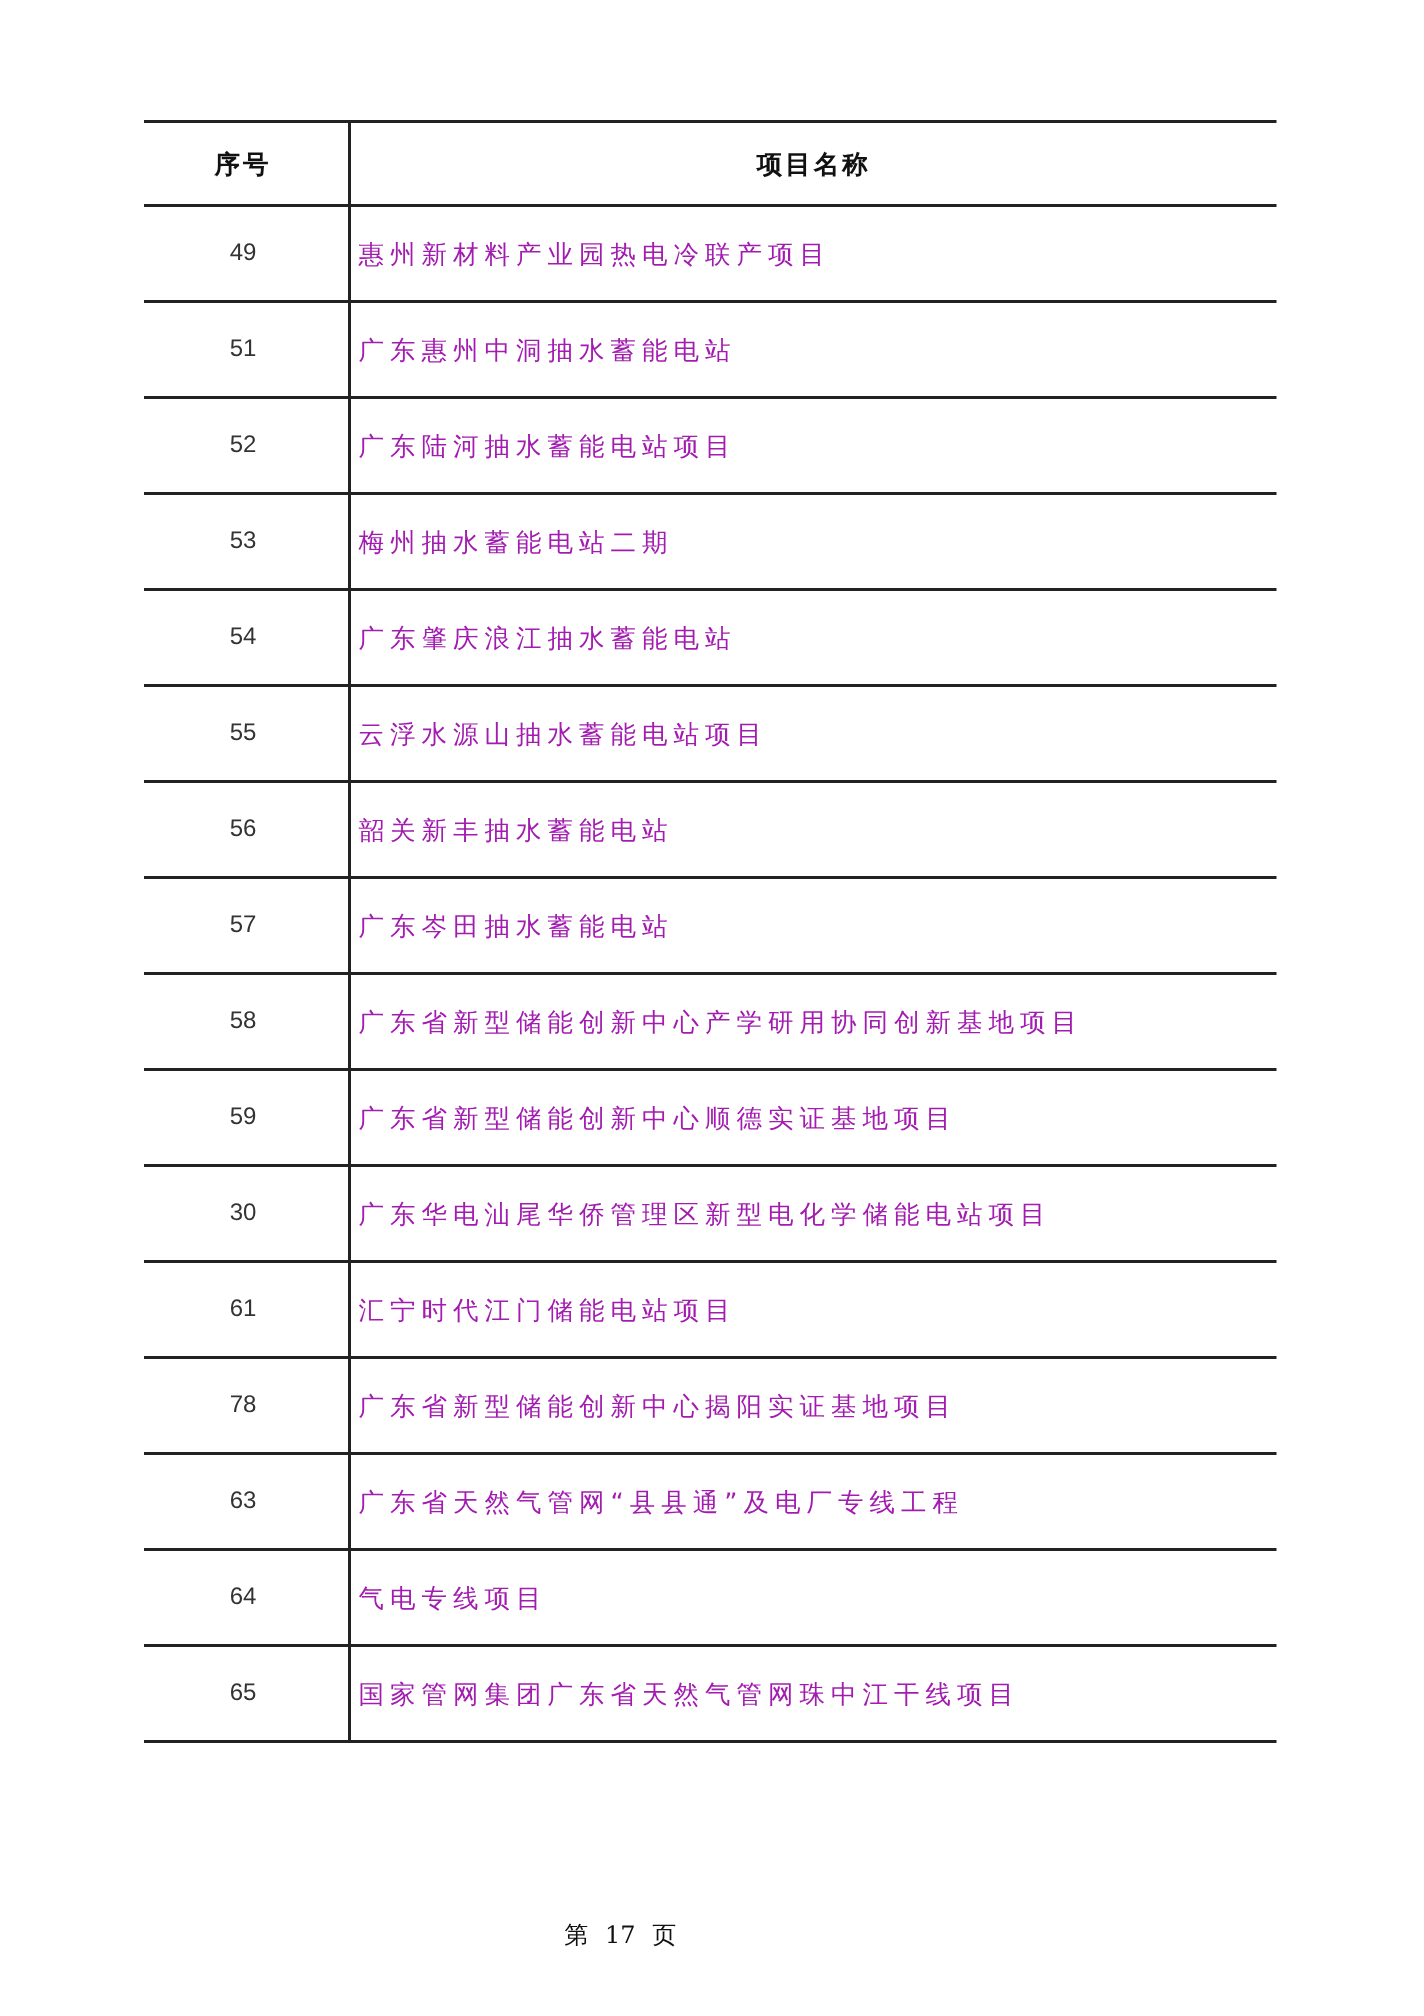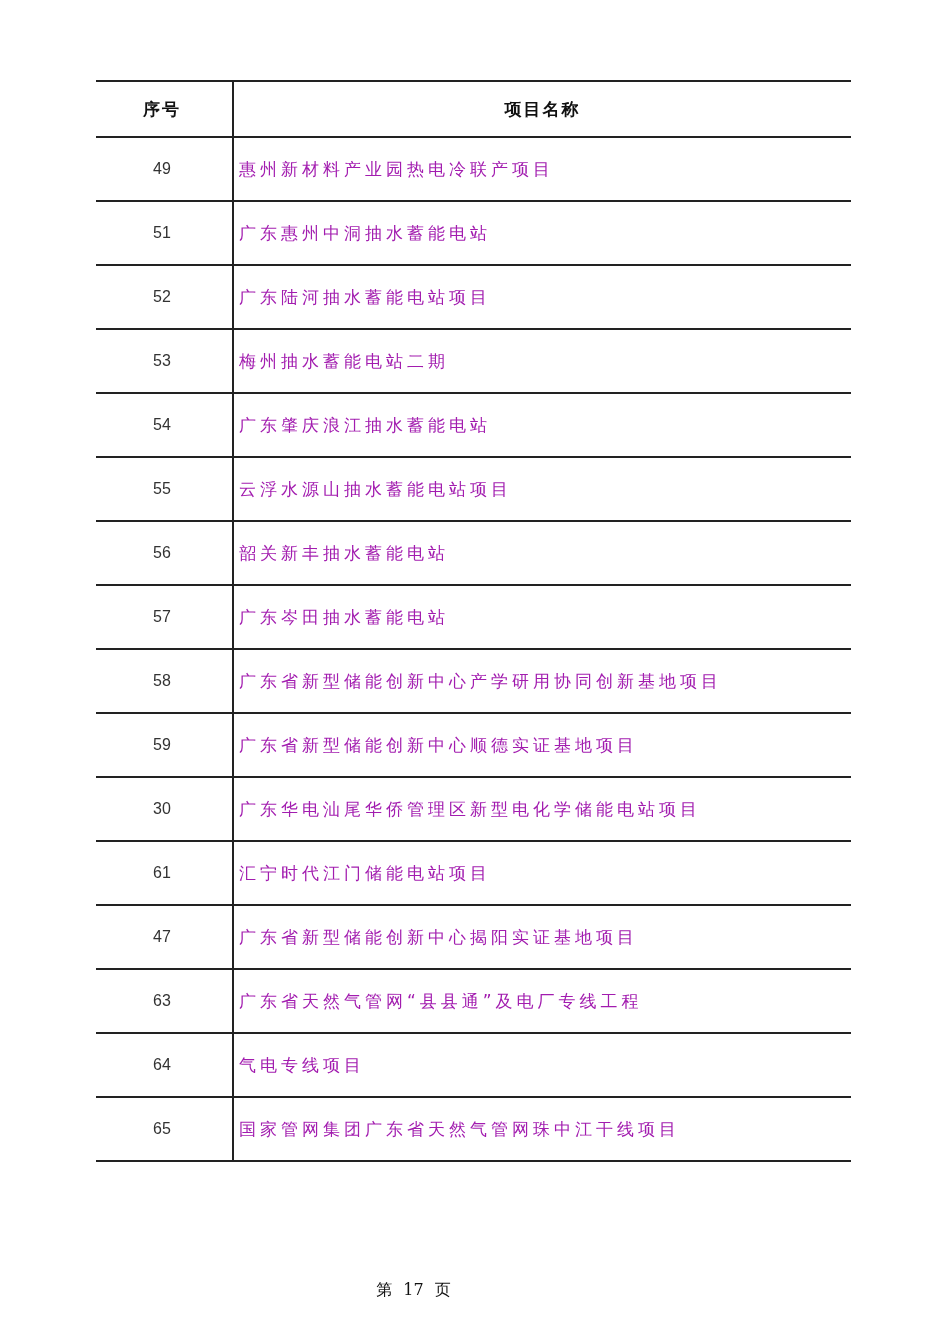--- a/index.html
+++ b/index.html
@@ -138,21 +138,21 @@
       </tr>
       <tr>
         <td class="cell-no">30</td>
         <td class="cell-name">广东华电汕尾华侨管理区新型电化学储能电站项目</td>
       </tr>
       <tr>
         <td class="cell-no">61</td>
         <td class="cell-name">汇宁时代江门储能电站项目</td>
       </tr>
       <tr>
-        <td class="cell-no">47</td>
+        <td class="cell-no">78</td>
         <td class="cell-name">广东省新型储能创新中心揭阳实证基地项目</td>
       </tr>
       <tr>
         <td class="cell-no">63</td>
         <td class="cell-name">广东省天然气管网“县县通”及电厂专线工程</td>
       </tr>
       <tr>
         <td class="cell-no">64</td>
         <td class="cell-name">气电专线项目</td>
       </tr>

